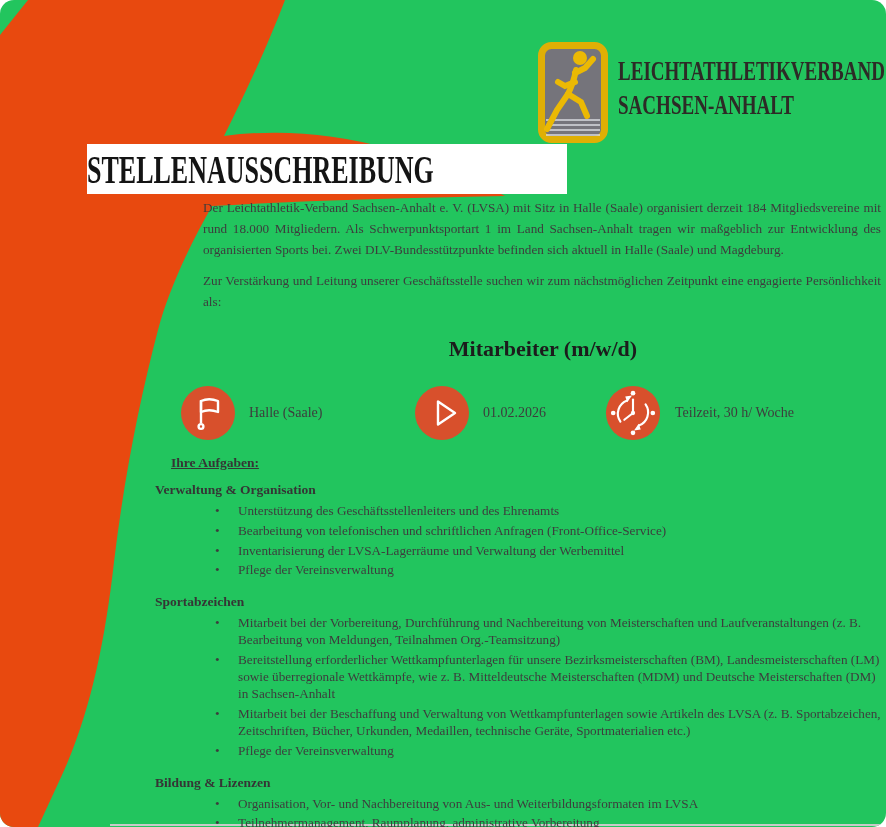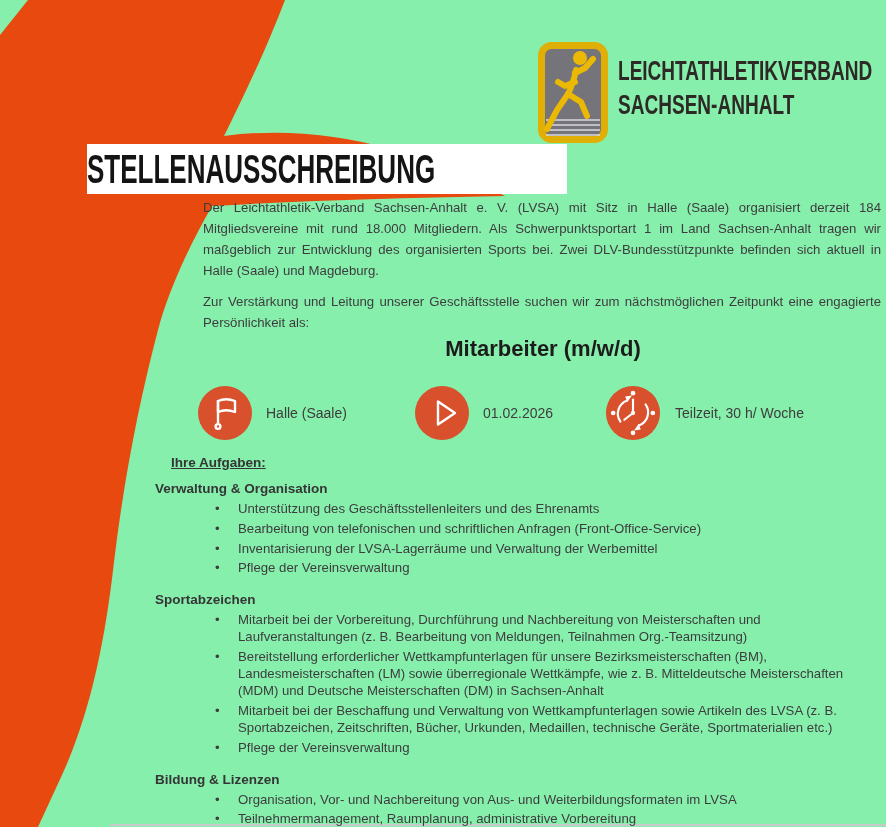--- a/index.html
+++ b/index.html
@@ -1,35 +1,35 @@
 <!DOCTYPE html>
 <html><head>
 <meta charset="utf-8">
 <style>
   html,body{margin:0;padding:0;background:#fff;}
-  .page{position:relative;width:886px;height:827px;background:#86efac;overflow:hidden;
-        font-family:Liberation Sans, sans-serif;color:#3d3d3d;}
+  .page{position:relative;width:886px;height:827px;background:#22c55e;overflow:hidden;
+        font-family:Liberation Serif, serif;color:#3d3d3d;border-radius:14px;}
   .swoosh{position:absolute;left:0;top:0;width:886px;height:827px;z-index:0;}
   .title-band{position:absolute;left:87px;top:144px;width:480px;height:50px;background:#fff;z-index:2;
               display:flex;align-items:center;}
   .doc-title{font-size:40px;font-weight:bold;color:#141414;white-space:nowrap;
              display:inline-block;transform:scaleX(0.65);transform-origin:0 50%;letter-spacing:0;}
   .logo{position:absolute;left:538px;top:42px;z-index:2;display:flex;align-items:flex-start;}
   .logo-badge{width:70px;height:101px;}
   .logo-text{margin-left:10px;margin-top:12px;font-weight:bold;color:#2d2a26;font-size:28px;line-height:34px;}
   .logo-text div{white-space:nowrap;transform:scaleX(0.68);transform-origin:0 50%;}
   .intro{position:absolute;left:203px;top:197px;width:678px;z-index:3;font-size:13.2px;line-height:21px;
          text-align:justify;color:#3d3d3d;}
   .intro p{margin:0 0 10px 0;}
   .position-title{position:absolute;left:204px;top:336px;width:678px;text-align:center;z-index:3;
                   font-size:22px;font-weight:bold;color:#1c1c1c;}
   .fact{position:absolute;top:384px;height:58px;display:flex;align-items:center;z-index:3;}
   .fact .icon{width:56px;height:56px;flex:0 0 auto;}
   .fact .lbl{margin-left:13px;font-size:14px;color:#3d3d3d;white-space:nowrap;}
-  .fact1{left:197px;} .fact2{left:414px;} .fact3{left:604px;}
+  .fact1{left:180px;} .fact2{left:414px;} .fact3{left:604px;}
   .tasks{position:absolute;left:155px;top:455px;width:727px;z-index:3;font-size:13.2px;color:#3d3d3d;}
   .tasks-heading{font-weight:bold;text-decoration:underline;color:#353535;margin:0 0 11px 0;font-size:13.5px;padding-left:16px;}
   .sec-title{font-weight:bold;color:#353535;margin:0 0 4px 0;font-size:13.5px;}
   .sec{margin-bottom:15px;}
   ul.bullets{list-style:none;margin:0;padding:0;}
   ul.bullets li{position:relative;padding-left:83px;line-height:17.3px;margin-bottom:2.5px;}
   ul.bullets li::before{content:"\2022";position:absolute;left:60px;top:0;color:#3d3d3d;}
   .bottom-edge{position:absolute;left:110px;right:0;bottom:1px;height:2px;background:#c9c9c9;z-index:1;}
 </style>
 </head>

